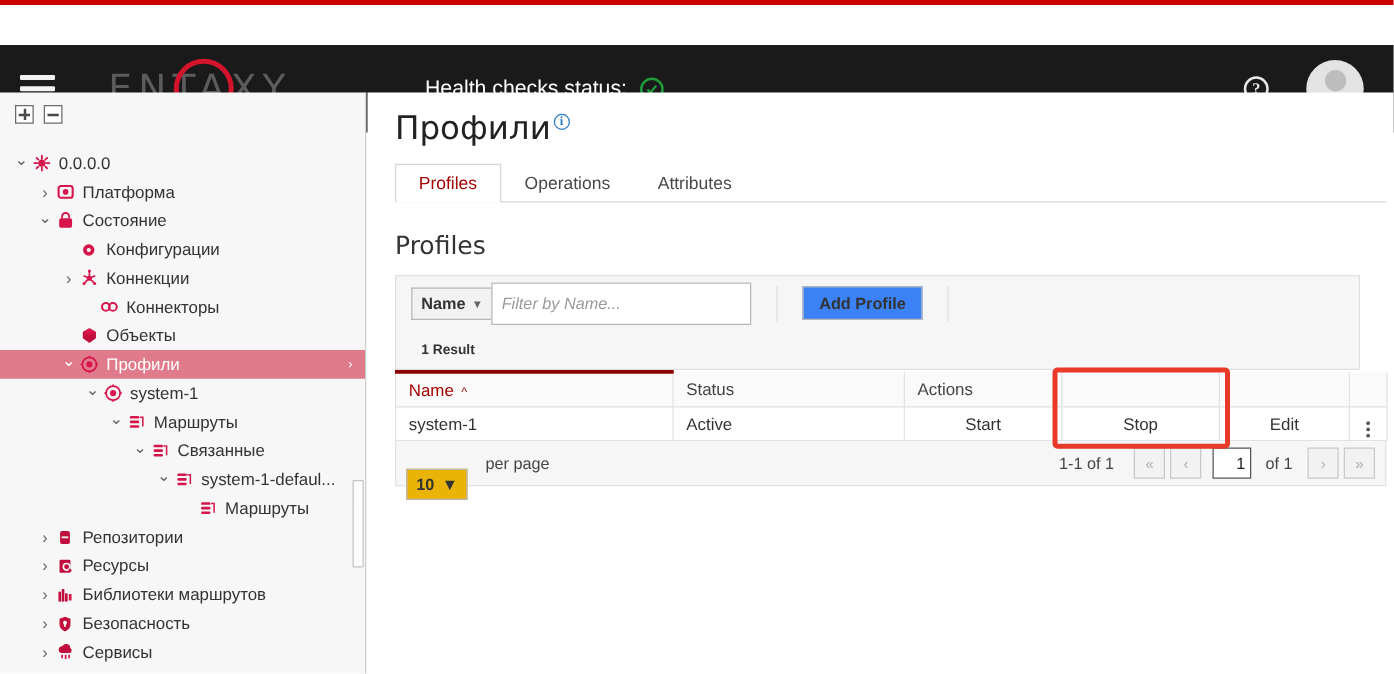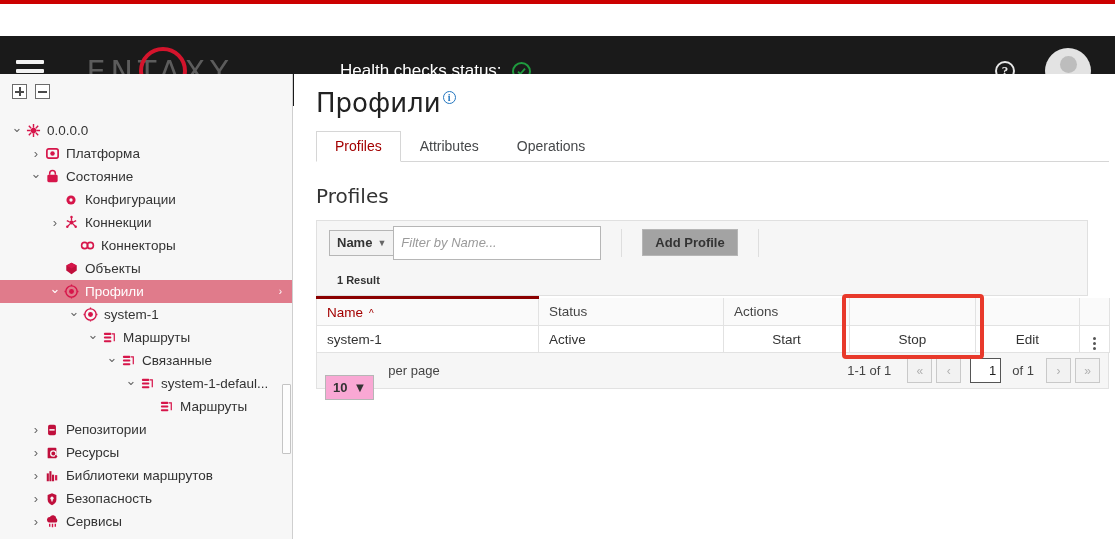--- a/index.html
+++ b/index.html
@@ -214,21 +214,21 @@
     font-size: 13px; font-style: italic; color: #8a8a8a;
     padding: 16px 7px;
     font-family: "Liberation Sans", sans-serif;
   }
   .filter-input::placeholder { color: #9a9a9a; font-style: italic; }
   .tb-div {
     width: 1px; height: 28px; background: #dedede; margin: 0 20px;
   }
   .btn {
     height: 27px; padding: 0 12px;
-    background: #a3a3a3; border: 1px solid #b6b6b6;
+    background: #3b82f6; border: 1px solid #b6b6b6;
     font-size: 13px; color: #333; cursor: pointer; font-weight: bold;
     display: flex; align-items: center;
     font-family: "Liberation Sans", sans-serif;
   }
 
   .result-bar {
     width: 772px; height: 32px;
     background: #f6f6f6; border: 1px solid #e0e0e0; border-top: none;
     display: flex; align-items: center; padding-left: 20px;
   }
@@ -256,21 +256,21 @@
   .kebab-dots i {
     width: 3px; height: 3px; background: #555; border-radius: 50%; display: block;
   }
 
   .pager {
     width: 793px; height: 36px; background: #f6f6f6;
     border: 1px solid #e2e2e2; border-top: none;
     display: flex; align-items: center; padding: 0 8px;
   }
   .per-page-sel {
-    height: 25px; background: #f9a8d4; border: 1px solid #b6b6b6;
+    height: 25px; background: #eab308; border: 1px solid #b6b6b6;
     font-size: 13px; color: #333; padding: 0 7px;
     display: flex; align-items: center; gap: 6px; cursor: pointer;
     font-weight: bold;
     margin-top: 33px;
   }
   .per-page-label { font-size: 13px; color: #444; margin-left: 14px; }
   .pager-right {
     margin-left: auto; display: flex; align-items: center; gap: 4px;
   }
   .range { font-size: 13px; color: #444; margin-right: 12px; }
@@ -558,22 +558,22 @@
 
   <div class="main">
 
     <div class="page-title">
       <span>Профили</span>
       <span class="info-icon">i</span>
     </div>
 
     <div class="tabs" id="tabs-container">
         <div class="tab active">Profiles</div>
+        <div class="tab">Operations</div>
         <div class="tab">Attributes</div>
-        <div class="tab">Operations</div>
       </div>
 
     <div class="section-title">Profiles</div>
 
     <div class="toolbar">
       <div class="filter-group">
         <div class="filter-select">
           <span>Name</span>
           <span class="chev">▼</span>
         </div>

